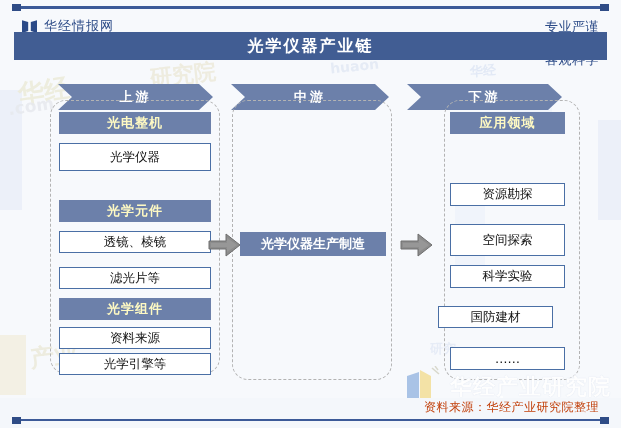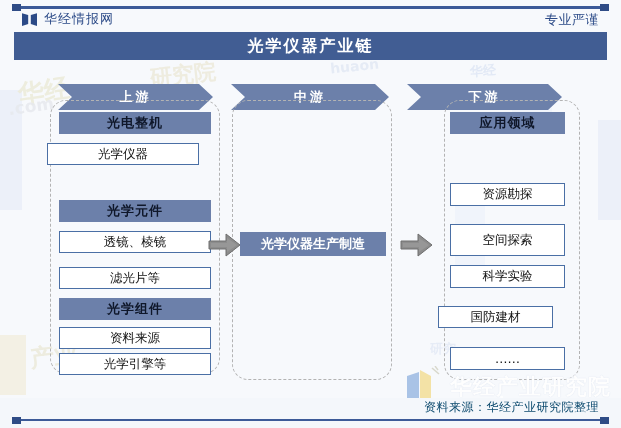--- a/index.html
+++ b/index.html
@@ -54,21 +54,21 @@
   }
   .top-rule::before, .top-rule::after {
     content: ""; position: absolute; top: -2px; width: 9px; height: 7px;
     background: #2f4c86;
   }
   .top-rule::before { left: -2px; }
   .top-rule::after  { right: -2px; }
 
   
   .brand-row {
-    position: absolute; left: 0; top: 9px; width: 621px; height: 23px;
+    position: absolute; left: 0; top: 16px; width: 621px; height: 23px;
     z-index: 3;
   }
   .brand {
     position: absolute; left: 22px; top: 1px;
     display: flex; align-items: center; gap: 7px;
   }
   .brand-logo {
     width: 15px; height: 15px; display: block;
   }
   .brand-name {
@@ -125,21 +125,21 @@
 
   
   .hdr-box, .item-box {
     position: absolute;
     box-sizing: border-box;
     display: flex; align-items: center; justify-content: center;
     z-index: 6;
   }
   .hdr-box {
     background: #6c80aa;
-    color: #0f172a;
+    color: #fef9c3;
     font-size: 13px; font-weight: bold; letter-spacing: 1px;
   }
   .item-box {
     background: #ffffff;
     border: 1px solid #4a6fa5;
     color: #111111;
     font-size: 12.5px;
   }
   .mid-box {
     position: absolute;
@@ -167,21 +167,21 @@
     opacity: .9;
   }
 
   
   .footer-band {
     position: absolute; left: 0; bottom: 0; width: 621px; height: 30px;
     background: #f4f7fb; z-index: 8;
   }
   .src-note {
     position: absolute; right: 22px; bottom: 12px;
-    font-size: 12px; color: #0c4a6e; letter-spacing: .5px;
+    font-size: 12px; color: #c2410c; letter-spacing: .5px;
     z-index: 9;
   }
   .bottom-rule {
     position: absolute; left: 14px; bottom: 7px; width: 593px; height: 2px;
     background: #3c5a98; z-index: 9;
   }
   .bottom-rule::before, .bottom-rule::after {
     content: ""; position: absolute; top: -2.5px; width: 9px; height: 7px;
     background: #2f4c86;
   }
@@ -239,21 +239,21 @@
     <div class="chev chev-down">
       <span class="lbl">下游</span>
     </div>
   </div>
 
   <div class="col col-up"></div>
   <div class="col col-mid"></div>
   <div class="col col-down"></div>
 
   <div class="hdr-box" style="left:59px; top:112px; width:152px; height:22px;">光电整机</div>
-  <div class="item-box" style="left:47px; top:143px; width:152px; height:22px;">光学仪器</div>
+  <div class="item-box" style="left:59px; top:143px; width:152px; height:28px;">光学仪器</div>
 
   <div class="hdr-box" style="left:59px; top:200px; width:152px; height:22px;">光学元件</div>
   <div class="item-box" style="left:59px; top:231px; width:152px; height:22px;">透镜、棱镜</div>
   <div class="item-box" style="left:59px; top:267px; width:152px; height:22px;">滤光片等</div>
 
   <div class="hdr-box" style="left:59px; top:298px; width:152px; height:22px;">光学组件</div>
   <div class="item-box" style="left:59px; top:327px; width:152px; height:22px;">资料来源</div>
   <div class="item-box" style="left:59px; top:353px; width:152px; height:22px;">光学引擎等</div>
 
   <svg class="flow-arrow" style="left:208px; top:232px;" width="34" height="26" viewBox="0 0 34 26">

